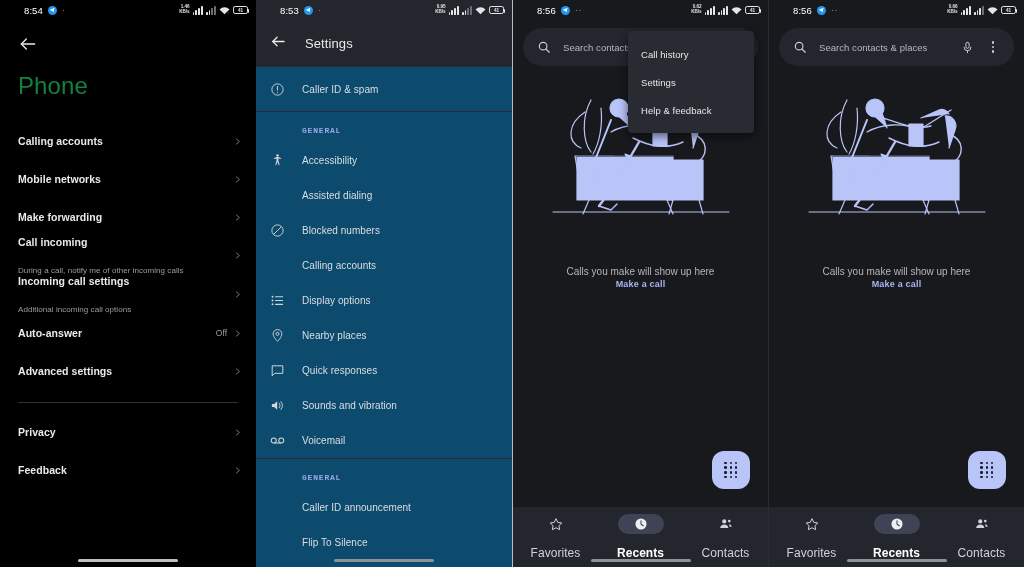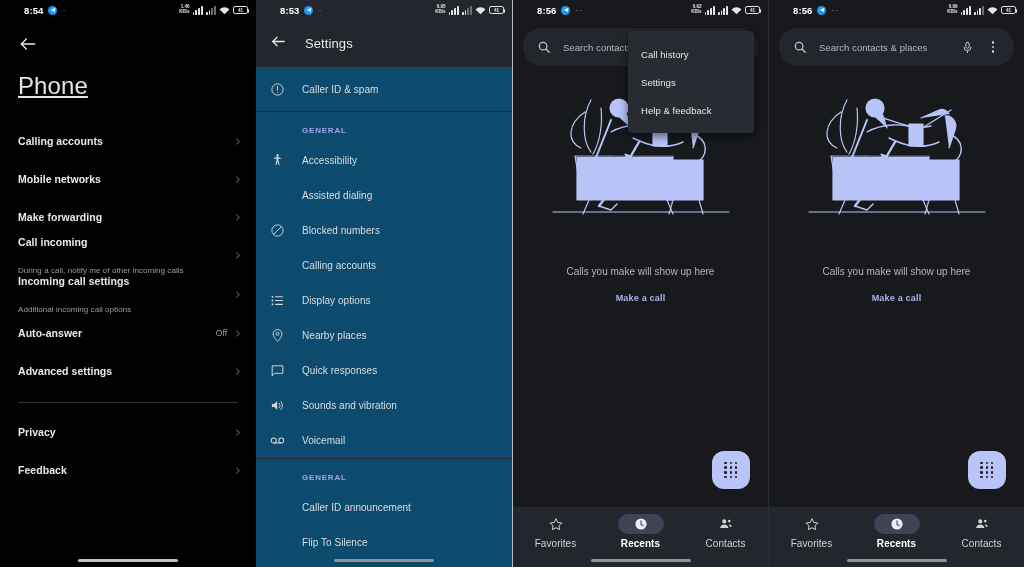--- a/index.html
+++ b/index.html
@@ -15,21 +15,21 @@
   .panel.p2 { background:#0c4a6e; }
   .panel.p3 { background:#17191d; border-left:1px solid #b9bcc4; }
   .panel.p4 { background:#17191d; border-left:1px solid #2a2d33; }
 
   
   .statusbar {
     height:20px; display:flex; align-items:center;
     padding:0 8px; position:relative;
   }
   .sb-left { display:flex; align-items:center; gap:5px; }
-  .sb-time { color:#ffffff; font-size:9.5px; font-weight:bold; letter-spacing:.1px;padding-left:16px; }
+  .sb-time { color:#ffffff; font-size:9.5px; font-weight:normal; letter-spacing:.1px;padding-left:16px; }
   .sb-dot-badge {
     width:9px; height:9px; border-radius:50%;
     background:#2196f3; display:flex; align-items:center; justify-content:center;
   }
   .sb-dot-badge svg { width:6px; height:6px; }
   .sb-smalldots { color:#8d9095; font-size:9px; letter-spacing:.5px; line-height:5px; }
   .sb-right { margin-left:auto; display:flex; align-items:center; gap:3px; }
   .sb-netspeed { color:#e4e5e8; font-size:4.6px; font-weight:bold; line-height:4.6px; text-align:right; }
   .bars { display:flex; align-items:flex-end; gap:1px; height:9px; }
   .bars i { width:1.8px; background:#e4e5e8; display:block; border-radius:.4px; }
@@ -45,23 +45,22 @@
   .battery::after {
     content:""; position:absolute; right:-2.4px; top:2px;
     width:1.4px; height:3.5px; background:#e4e5e8; border-radius:0 1px 1px 0;
   }
   .battery span { font-size:4.6px; color:#e4e5e8; font-weight:bold; line-height:5px; }
 
   
   .p1-back { padding:14px 0 0 18px; }
   .p1-back svg { width:20px; height:20px; }
   .p1-title {
-    color:#e5e5e5; font-size:24px; font-weight:300; padding:14px 0 0 18px;
+    color:#15803d; font-size:24px; font-weight:300; padding:14px 0 0 18px;
     letter-spacing:.1px;
-    text-decoration:underline;
   }
   .p1-list { margin-top:22px; }
   .p1-row {
     display:flex; align-items:center; padding:0 14px 0 18px;
     min-height:38px; position:relative;
   }
   .p1-row .txt { flex:1; }
   .p1-row .label { color:#e9eaec; font-size:10.5px; font-weight:bold; letter-spacing:.05px; }
   .p1-row .sub { color:#9a9da3; font-size:8px; margin-top:18px; letter-spacing:.05px; }
   .p1-row .val { color:#9a9da3; font-size:8.5px; margin-right:6px; }
@@ -76,20 +75,21 @@
   .p2-appbar svg { width:17px; height:17px; }
   .p2-appbar .t { color:#e9eaec; font-size:13px; letter-spacing:.1px; }
   .p2-divider { height:1px; background:#282b31; }
   .p2-row { display:flex; align-items:center; min-height:35px; padding:0 14px; }
   .p2-ic { width:32px; flex-shrink:0; display:flex; align-items:center; }
   .p2-ic svg { width:15px; height:15px; }
   .p2-lab { color:#dcdee1; font-size:10px; letter-spacing:.05px; }
   .p2-head {
     color:#9aa6ea; font-size:8px; font-weight:bold; letter-spacing:.8px;
     padding:14px 0 8px 46px;
+    font-family:Liberation Mono, monospace;
   }
 
   
   .searchbar {
     margin:8px 10px 0 10px; height:38px; border-radius:20px;
     background:#23262c; display:flex; align-items:center; padding:0 14px; gap:12px;
     position:relative;
   }
   .searchbar .sicon svg { width:14px; height:14px; display:block; }
   .searchbar .ph { color:#b6b9bf; font-size:9.5px; flex:1; letter-spacing:.05px; }
@@ -100,42 +100,42 @@
   .menu {
     position:absolute; top:31px; left:115px; width:126px;
     background:#282b31; border-radius:4px; padding:9px 0 9px 0;
     box-shadow:0 3px 10px rgba(0,0,0,.55); z-index:20;
   }
   .menu .mi { color:#e6e7ea; font-size:9.5px; padding:8.5px 0 8.5px 13px; letter-spacing:.05px; }
 
   .empty { margin-top:24px; text-align:center; padding:0 22px; }
   .empty svg.illus { width:200px; height:150px; display:block; margin:0 auto; }
   .empty .msg { color:#b3b6bc; font-size:10px; line-height:15px; margin-top:24px; }
-  .empty .cta { color:#aab4f0; font-size:9px; font-weight:bold; margin-top:14px; letter-spacing:.2px; }
+  .empty .cta { color:#aab4f0; font-size:9px; font-weight:bold; letter-spacing:.2px; }
 
   .fab {
     position:absolute; right:18px; bottom:78px;
     width:38px; height:38px; border-radius:12px; background:#b9c4f8;
     display:flex; align-items:center; justify-content:center;
   }
   .fab .grid { display:grid; grid-template-columns:repeat(3,3px); gap:2.2px; }
   .fab .grid i { width:2.6px; height:2.6px; border-radius:50%; background:#1b1e24; display:block; }
 
   .bottomnav {
     position:absolute; left:0; right:0; bottom:0; height:60px;
     background:#23262c; display:flex; align-items:flex-start; padding-top:7px;
   }
   .bn-item { flex:1; display:flex; flex-direction:column; align-items:center; gap:4px; }
   .bn-pill {
     width:46px; height:20px; border-radius:10px;
     display:flex; align-items:center; justify-content:center;
   }
   .bn-pill.on { background:#3e4355; }
   .bn-pill svg { width:14px; height:14px; display:block; }
-  .bn-lab { color:#cfd2d7; font-size:10px; letter-spacing:.05px; }
+  .bn-lab { color:#cfd2d7; font-size:12px; letter-spacing:.05px;margin-top:8px; }
   .bn-lab.on { color:#ffffff; font-weight:bold; }
 
   .gesturebar {
     position:absolute; left:50%; transform:translateX(-50%); bottom:5px;
     width:100px; height:3px; border-radius:2px; background:#bcbfc4; z-index:30;
   }
   .gesturebar.dk { background:#8e9196; }
 </style>
 </head>
 <body>

